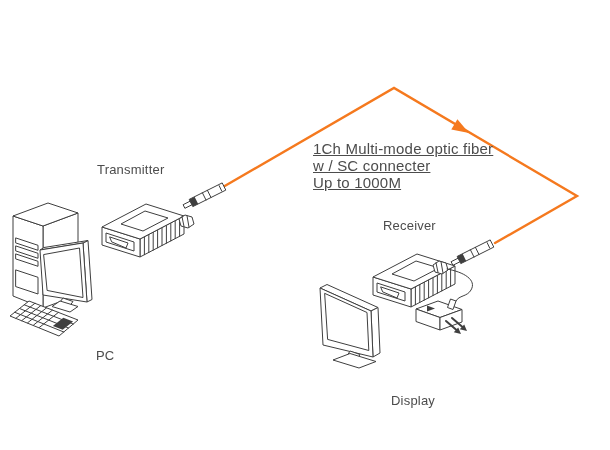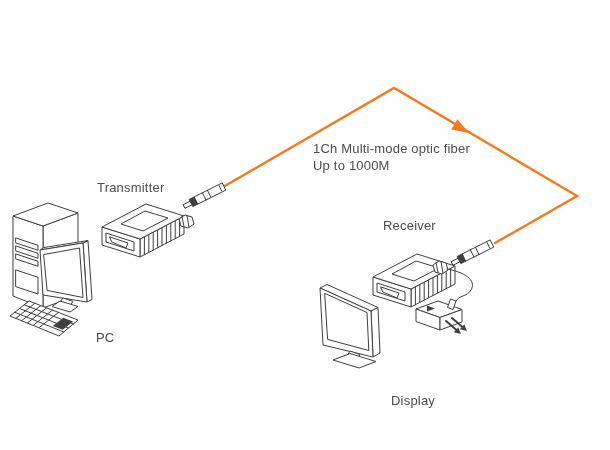--- a/index.html
+++ b/index.html
@@ -12,21 +12,21 @@
   body{width:610px;height:450px;background:var(--bg);overflow:hidden;
        font-family:"Liberation Sans", sans-serif;}
   .canvas{position:relative;width:610px;height:450px;background:var(--bg);}
   svg{position:absolute;left:0;top:0;}
   .ln{fill:none;stroke:var(--line);stroke-width:1;stroke-linejoin:round;stroke-linecap:round;}
   .fw{fill:#fff;stroke:var(--line);stroke-width:1;stroke-linejoin:round;}
   .fd{fill:var(--line);stroke:none;}
   .fiber{fill:none;stroke:var(--fiber);stroke-width:2.4;stroke-linejoin:miter;stroke-linecap:round;}
   .fiber-fill{fill:var(--fiber);stroke:none;}
   .lbl{position:absolute;font-size:13px;color:var(--text);letter-spacing:.2px;white-space:nowrap;}
-  .anno{position:absolute;font-size:13px;color:var(--text);letter-spacing:.2px;line-height:17px;white-space:nowrap;}
+  .anno{position:absolute;font-size:15px;color:var(--text);letter-spacing:.2px;line-height:17px;white-space:nowrap;text-decoration:underline;}
 </style>
 </head>
 <body>
 
 <div class="canvas">
 
   <svg width="610" height="450" viewBox="0 0 610 450">
     <defs>
 
       <g id="converter-box">
@@ -109,25 +109,26 @@
       <polygon class="fw" points="416,309 440,317.5 440,330 416,321.5"></polygon>
       <polygon class="fw" points="440,317.5 462,309.5 462,322 440,330"></polygon>
       <polygon class="fw" points="450.5,299 456,301 453,309.5 447.5,307.5"></polygon>
       <path class="ln" style="stroke-width:2" d="M446,321 L456.5,330 M452,318 L462.5,327"></path>
       <polygon class="fd" points="461,334 453.8,332.2 458.2,327.6"></polygon>
       <polygon class="fd" points="467,331 459.8,329.2 464.2,324.6"></polygon>
       <polygon class="fd" points="427,305.5 435,308.5 427,311.5"></polygon>
     </g>
   </svg>
 
-  <div class="lbl" style="left:97px;top:180px">Transmitter</div>
+  <div class="lbl" style="left:97px;top:162px">Transmitter</div>
 
   <div class="lbl" style="left:383px;top:218px">Receiver</div>
 
-  <div class="lbl" style="left:96px;top:330px">PC</div>
+  <div class="lbl" style="left:96px;top:348px">PC</div>
 
   <div class="lbl" style="left:391px;top:393px">Display</div>
 
   <div class="anno" style="left:313px;top:140px">
     <div>1Ch Multi-mode optic fiber</div>
+    <div>w / SC connecter</div>
     <div>Up to 1000M</div>
   </div>
 </div>
 
 </body></html>

